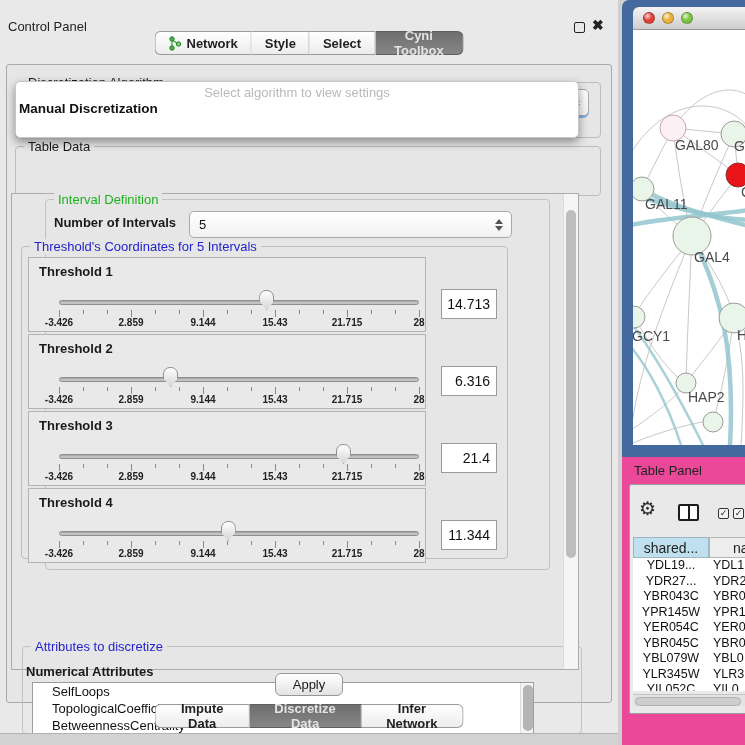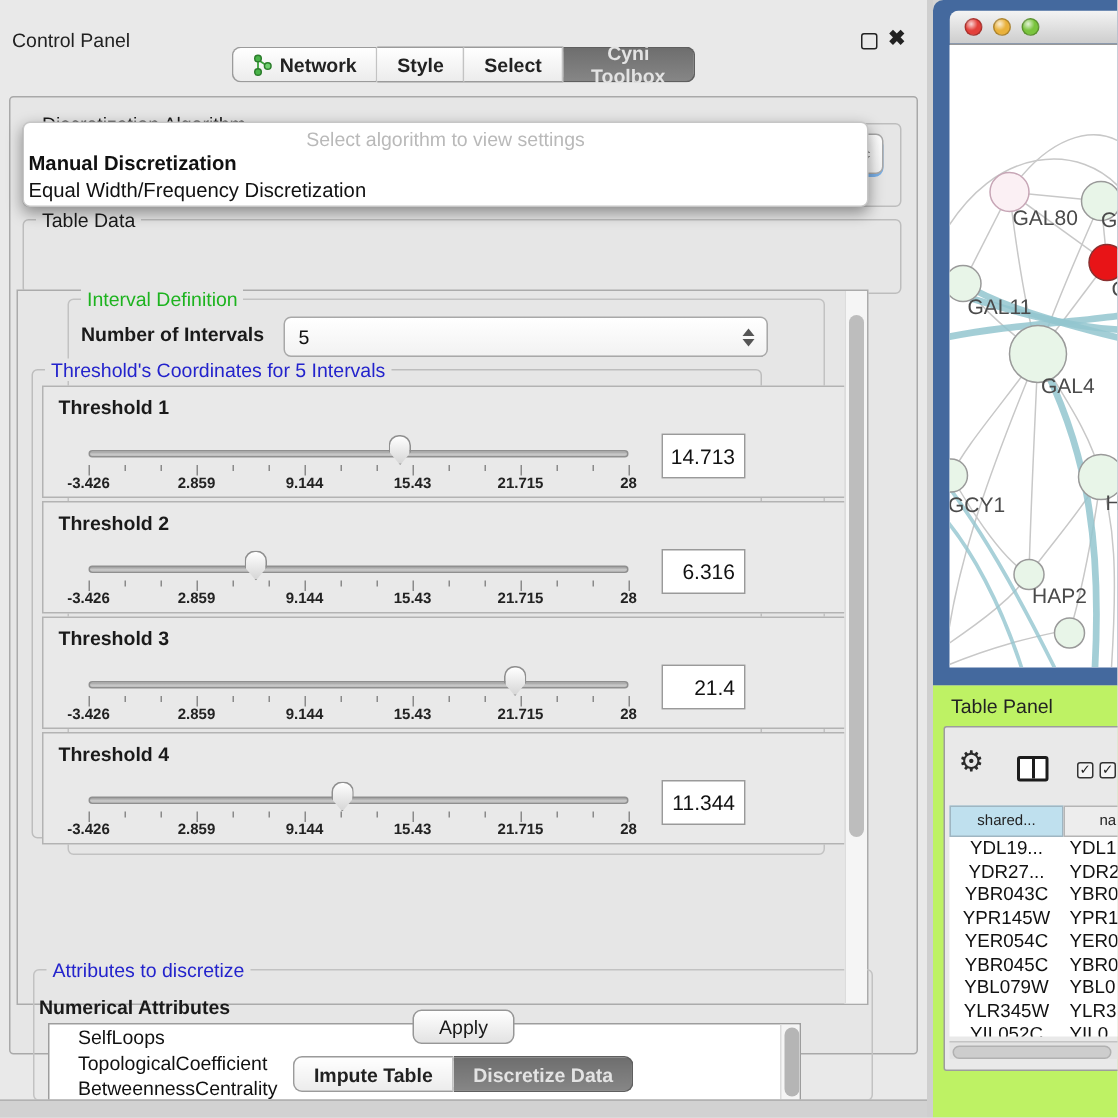--- a/index.html
+++ b/index.html
@@ -51,21 +51,21 @@
   .vscroll { position:absolute; background:#f5f5f5; border-left:1px solid #dcdcdc; }
   #panel-vscroll { right:0; top:0; width:15px; height:100%; }
   .vthumb { position:absolute; left:2px; width:10px; background:#bdbdbd; border-radius:6px; }
   #panel-vscroll .vthumb { top:16px; height:348px; }
 
   #interval-group { left:33px; top:5px; width:505px; height:371px; border-color:#c2c2c2; }
   #num-label { position:absolute; left:42px; top:21px; font-weight:bold; }
   #num-combo { left:177px; top:17px; width:323px; height:27px; }
   #thresh-group { left:9px; top:52px; width:487px; height:313px; }
 
-  .tpanel { position:absolute; left:6px; width:536px; height:75px; background:#e9e9e9; border:1px solid #b3b3b3; }
+  .tpanel { position:absolute; left:6px; width:398px; height:75px; background:#e9e9e9; border:1px solid #b3b3b3; }
   .tpanel .tlabel { position:absolute; left:10px; top:6px; font-weight:bold; font-size:13px; }
   .slider { position:absolute; left:22px; top:26px; width:376px; height:46px; }
   .track { position:absolute; left:8px; top:16px; width:360px; height:5px; border-radius:3px;
            background:linear-gradient(#9e9e9e,#c9c9c9 60%,#bdbdbd); border:1px solid #8f8f8f; }
   .thumb { position:absolute; top:6px; width:15px; height:20px; background:linear-gradient(#ffffff,#d6d6d6); border:1px solid #8f8f8f;
            border-radius:7px 7px 3px 3px; clip-path:polygon(0 0,100% 0,100% 55%,50% 100%,0 55%); }
   .tick { position:absolute; top:26px; width:1px; background:#8a8a8a; height:4px; }
   .tick.major { height:7px; }
   .ticklabel { position:absolute; top:33px; width:60px; margin-left:-30px; text-align:center; font-size:10px; font-weight:bold; color:#222; }
   .valbox { position:absolute; left:412px; top:31px; width:56px; height:30px; background:#fff; border:1px solid #9a9a9a;
@@ -86,30 +86,30 @@
   #gap-strip { position:absolute; left:618px; top:0; width:4px; height:745px; background:#cfcfcf; }
 
   
   #net-window { position:absolute; left:622px; top:0; width:123px; height:457px; background:#44699e; border-radius:7px 0 0 0; }
   #net-titlebar { position:absolute; left:11px; top:7px; right:0; height:23px; background:linear-gradient(#f4f4f4,#cdcdcd);
                   border-bottom:1px solid #989898; border-radius:6px 0 0 0; display:flex; align-items:center; padding-left:10px; gap:7px; }
   .tl { width:12px; height:12px; border-radius:50%; border:1px solid rgba(0,0,0,.25); }
   #net-canvas { position:absolute; left:11px; top:30px; width:112px; height:415px; background:#fff; overflow:hidden; }
 
   
-  #table-panel { position:absolute; left:622px; top:457px; width:123px; height:288px; background:#bef264; }
+  #table-panel { position:absolute; left:622px; top:457px; width:123px; height:288px; background:#ec4899; }
   #tp-title { position:absolute; left:12px; top:6px; font-size:13px; color:#222; }
   #tp-sub { position:absolute; left:7px; top:27px; width:124px; height:230px; background:#e9e9e9; border:1px solid #9d9d9d; border-radius:2px; }
   #tp-gear { position:absolute; left:9px; top:14px; font-size:19px; color:#2b2b2b; line-height:19px; }
   #tp-split { position:absolute; left:48px; top:19px; width:21px; height:17px; border:2px solid #1c1c1c; border-radius:2px; background:#fff; }
   #tp-split::after { content:""; position:absolute; left:8px; top:0; width:2px; height:100%; background:#1c1c1c; }
   .chk { position:absolute; top:23px; width:11px; height:11px; border:1.5px solid #333; border-radius:2px; font-size:9px; line-height:9px; text-align:center; color:#222; background:#f4f4f4; }
   #tp-chk1 { left:88px; } #tp-chk2 { left:103px; }
   #tp-header { position:absolute; left:3px; top:52px; width:170px; height:21px; display:flex; }
-  .hcell { height:21px; border:1px solid #9fb6c2; font-size:10px; display:flex; align-items:center; justify-content:center; color:#222; }
+  .hcell { height:21px; border:1px solid #9fb6c2; font-size:14px; display:flex; align-items:center; justify-content:center; color:#222; }
   .hcell.c1 { width:76px; background:#bfe0ee; }
   .hcell.c2 { width:90px; background:#ededed; border-color:#b5b5b5; justify-content:flex-start; padding-left:23px; }
   #tp-rows { position:absolute; left:3px; top:73px; width:170px; height:133px; background:#fff; overflow:hidden; }
   .trow { display:flex; height:15.5px; font-size:12.5px; }
   .tcell { overflow:hidden; white-space:nowrap; color:#111; }
   .tcell.c1 { width:76px; text-align:center; }
   .tcell.c2 { width:90px; padding-left:4px; }
   #tp-hscroll { position:absolute; left:3px; top:209px; width:170px; height:12px; background:#e3e3e3; border-top:1px solid #c4c4c4; }
   #tp-hscroll .hthumb { position:absolute; left:2px; top:1.5px; width:106px; height:9px; background:#cdcdcd; border:1px solid #b1b1b1; border-radius:5px; }
 
@@ -150,21 +150,20 @@
 
     <div id="algo-group" class="groupbox">
       <span class="grouplabel">Discretization Algorithm</span>
     </div>
     <div id="algo-combo"></div>
 
     <div id="algo-popup">
       <div id="popup-placeholder">Select algorithm to view settings</div>
       <div id="popup-options">
           <div class="opt sel">Manual Discretization</div>
-          <div class="opt">Equal Width/Frequency Discretization</div>
         </div>
     </div>
 
     <div id="tabledata-group" class="groupbox">
       <span class="grouplabel">Table Data</span>
     </div>
     <div id="tabledata-combo" class="combo">
       <span class="cv">galFiltered.sif default node</span>
       <span class="spinner">
           <i class="up"></i>
@@ -328,24 +327,27 @@
       <div id="panel-vscroll" class="vscroll">
           <div class="vthumb"></div>
         </div>
     </div>
 
     <div id="apply-btn">Apply</div>
   </div>
 
   <div id="bottom-tabs" class="segbar">
       <div class="seg">
-        <span>Impute Table</span>
+        <span>Impute Data</span>
       </div>
       <div class="seg sel">
         <span>Discretize Data</span>
+      </div>
+      <div class="seg">
+        <span>Infer Network</span>
       </div>
     </div>
 </div>
 
 <div id="cp-bottom-strip"></div>
 <div id="gap-strip"></div>
 
 <div id="net-window">
   <div id="net-titlebar">
     <span class="tl" style="background: radial-gradient(circle at 35% 30%, rgba(255, 255, 255, 0.8) 0%, rgb(227, 64, 58) 45%) rgb(227, 64, 58);"></span>

